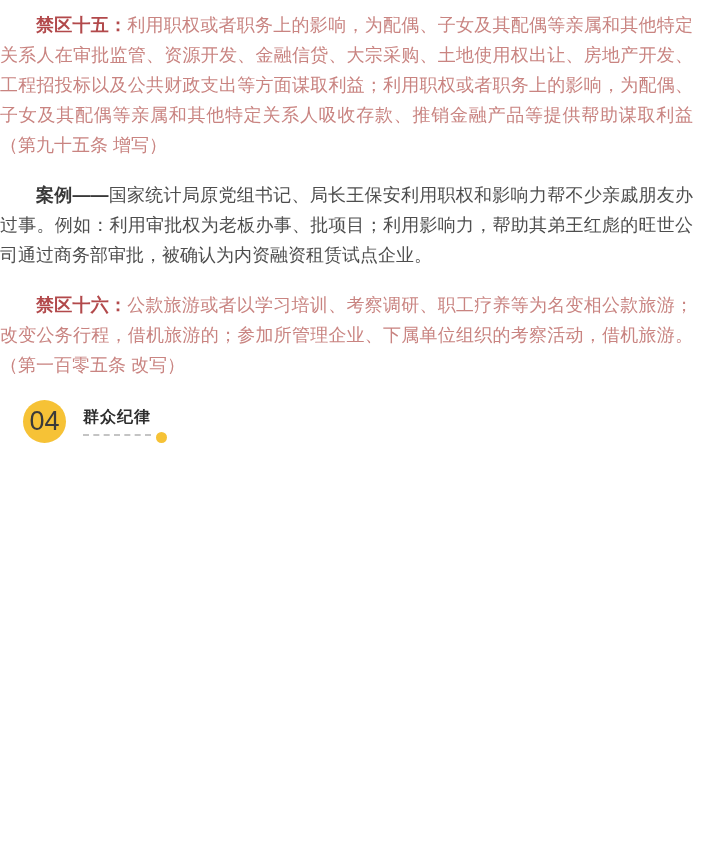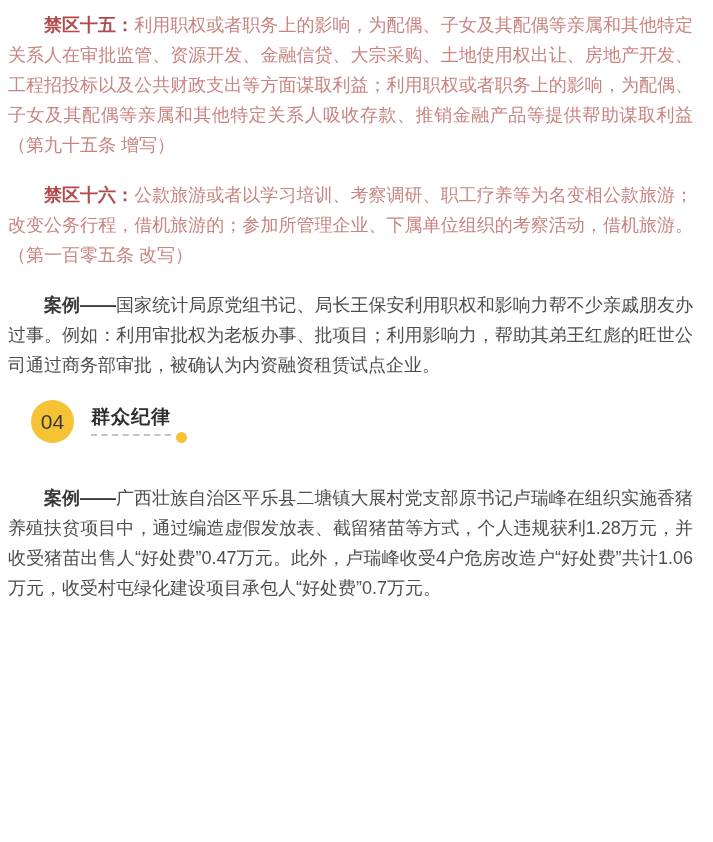--- a/index.html
+++ b/index.html
@@ -12,73 +12,72 @@
     --section-title:#2e2e2e;
     --dashed-line:#c4c4c4;
     --page-background:#ffffff;
   }
   *{margin:0;padding:0;box-sizing:border-box;}
   html,body{background:var(--page-background);}
   body{
     width:713px;height:842px;overflow:hidden;
     font-family:"Liberation Sans","DejaVu Sans",sans-serif;
   }
-  .article{padding:10px 20px 7px 8px;}
+  .article{padding:10px 20px 7px 0;}
   .para{
     font-size:18px;line-height:30px;
     text-align:justify;text-indent:2em;
     margin-bottom:20px;
   }
   .para.forbidden{color:var(--forbidden-body);}
   .para.forbidden .lead{color:var(--forbidden-lead);font-weight:bold;}
   .para.case{color:var(--case-body);}
   .para.case .lead{color:var(--case-lead);font-weight:bold;}
   .section-header{
     display:flex;align-items:flex-start;
     margin:12px 0 40px 23px;
   }
   .badge{
     width:43px;height:43px;border-radius:50%;
     background:var(--badge-yellow);color:var(--badge-number);
-    font-size:21px;line-height:43px;text-align:center;
+    font-size:27px;line-height:43px;text-align:center;
     flex:0 0 auto;
   }
   .title-wrap{margin-left:17px;margin-top:6px;display:inline-block;}
   .section-title{
-    font-size:19px;font-weight:bold;color:var(--section-title);
+    font-size:16px;font-weight:bold;color:var(--section-title);
     letter-spacing:1px;line-height:22px;
   }
   .underline{
     position:relative;margin-top:6px;height:0;
     border-top:2px dashed var(--dashed-line);
   }
   .dot{
     position:absolute;right:-16px;top:-4px;
     width:11px;height:11px;border-radius:50%;
     background:var(--badge-yellow);
   }
 </style>
 </head>
 <body>
 
 <div class="article">
 
   <p class="para forbidden"><span class="lead">禁区十五：</span><span>利用职权或者职务上的影响，为配偶、子女及其配偶等亲属和其他特定关系人在审批监管、资源开发、金融信贷、大宗采购、土地使用权出让、房地产开发、工程招投标以及公共财政支出等方面谋取利益；利用职权或者职务上的影响，为配偶、子女及其配偶等亲属和其他特定关系人吸收存款、推销金融产品等提供帮助谋取利益（第九十五条 增写）</span></p>
 
+  <p class="para case"><span class="lead">案例——</span><span>国家统计局原党组书记、局长王保安利用职权和影响力帮不少亲戚朋友办过事。例如：利用审批权为老板办事、批项目；利用影响力，帮助其弟王红彪的旺世公司通过商务部审批，被确认为内资融资租赁试点企业。</span></p>
+
   <p class="para forbidden"><span class="lead">禁区十六：</span><span>公款旅游或者以学习培训、考察调研、职工疗养等为名变相公款旅游；改变公务行程，借机旅游的；参加所管理企业、下属单位组织的考察活动，借机旅游。（第一百零五条 改写）</span></p>
-
-  <p class="para case"><span class="lead">案例——</span><span>国家统计局原党组书记、局长王保安利用职权和影响力帮不少亲戚朋友办过事。例如：利用审批权为老板办事、批项目；利用影响力，帮助其弟王红彪的旺世公司通过商务部审批，被确认为内资融资租赁试点企业。</span></p>
 
 
   <div class="section-header">
     <div class="badge">04</div>
     <div class="title-wrap">
       <div class="section-title">群众纪律</div>
       <div class="underline">
           <span class="dot"></span>
         </div>
     </div>
   </div>
 
 
-  <p class="para case"><span class="lead">案例——</span><span>广西壮族自治区平乐县二塘镇大展村党支部原书记卢瑞峰在组织实施香猪养殖扶贫项目中，通过编造虚假发放表、截留猪苗等方式，个人违规获利1.28万元，并收受猪苗出售人“好处费”0.47万元。此外，卢瑞峰收受4户危房改造户“好处费”共计1.06万元，收受村屯绿化建设项目承包人“好处费”0.7万元。</span></p>
 
 </div>
 
 </body></html>

